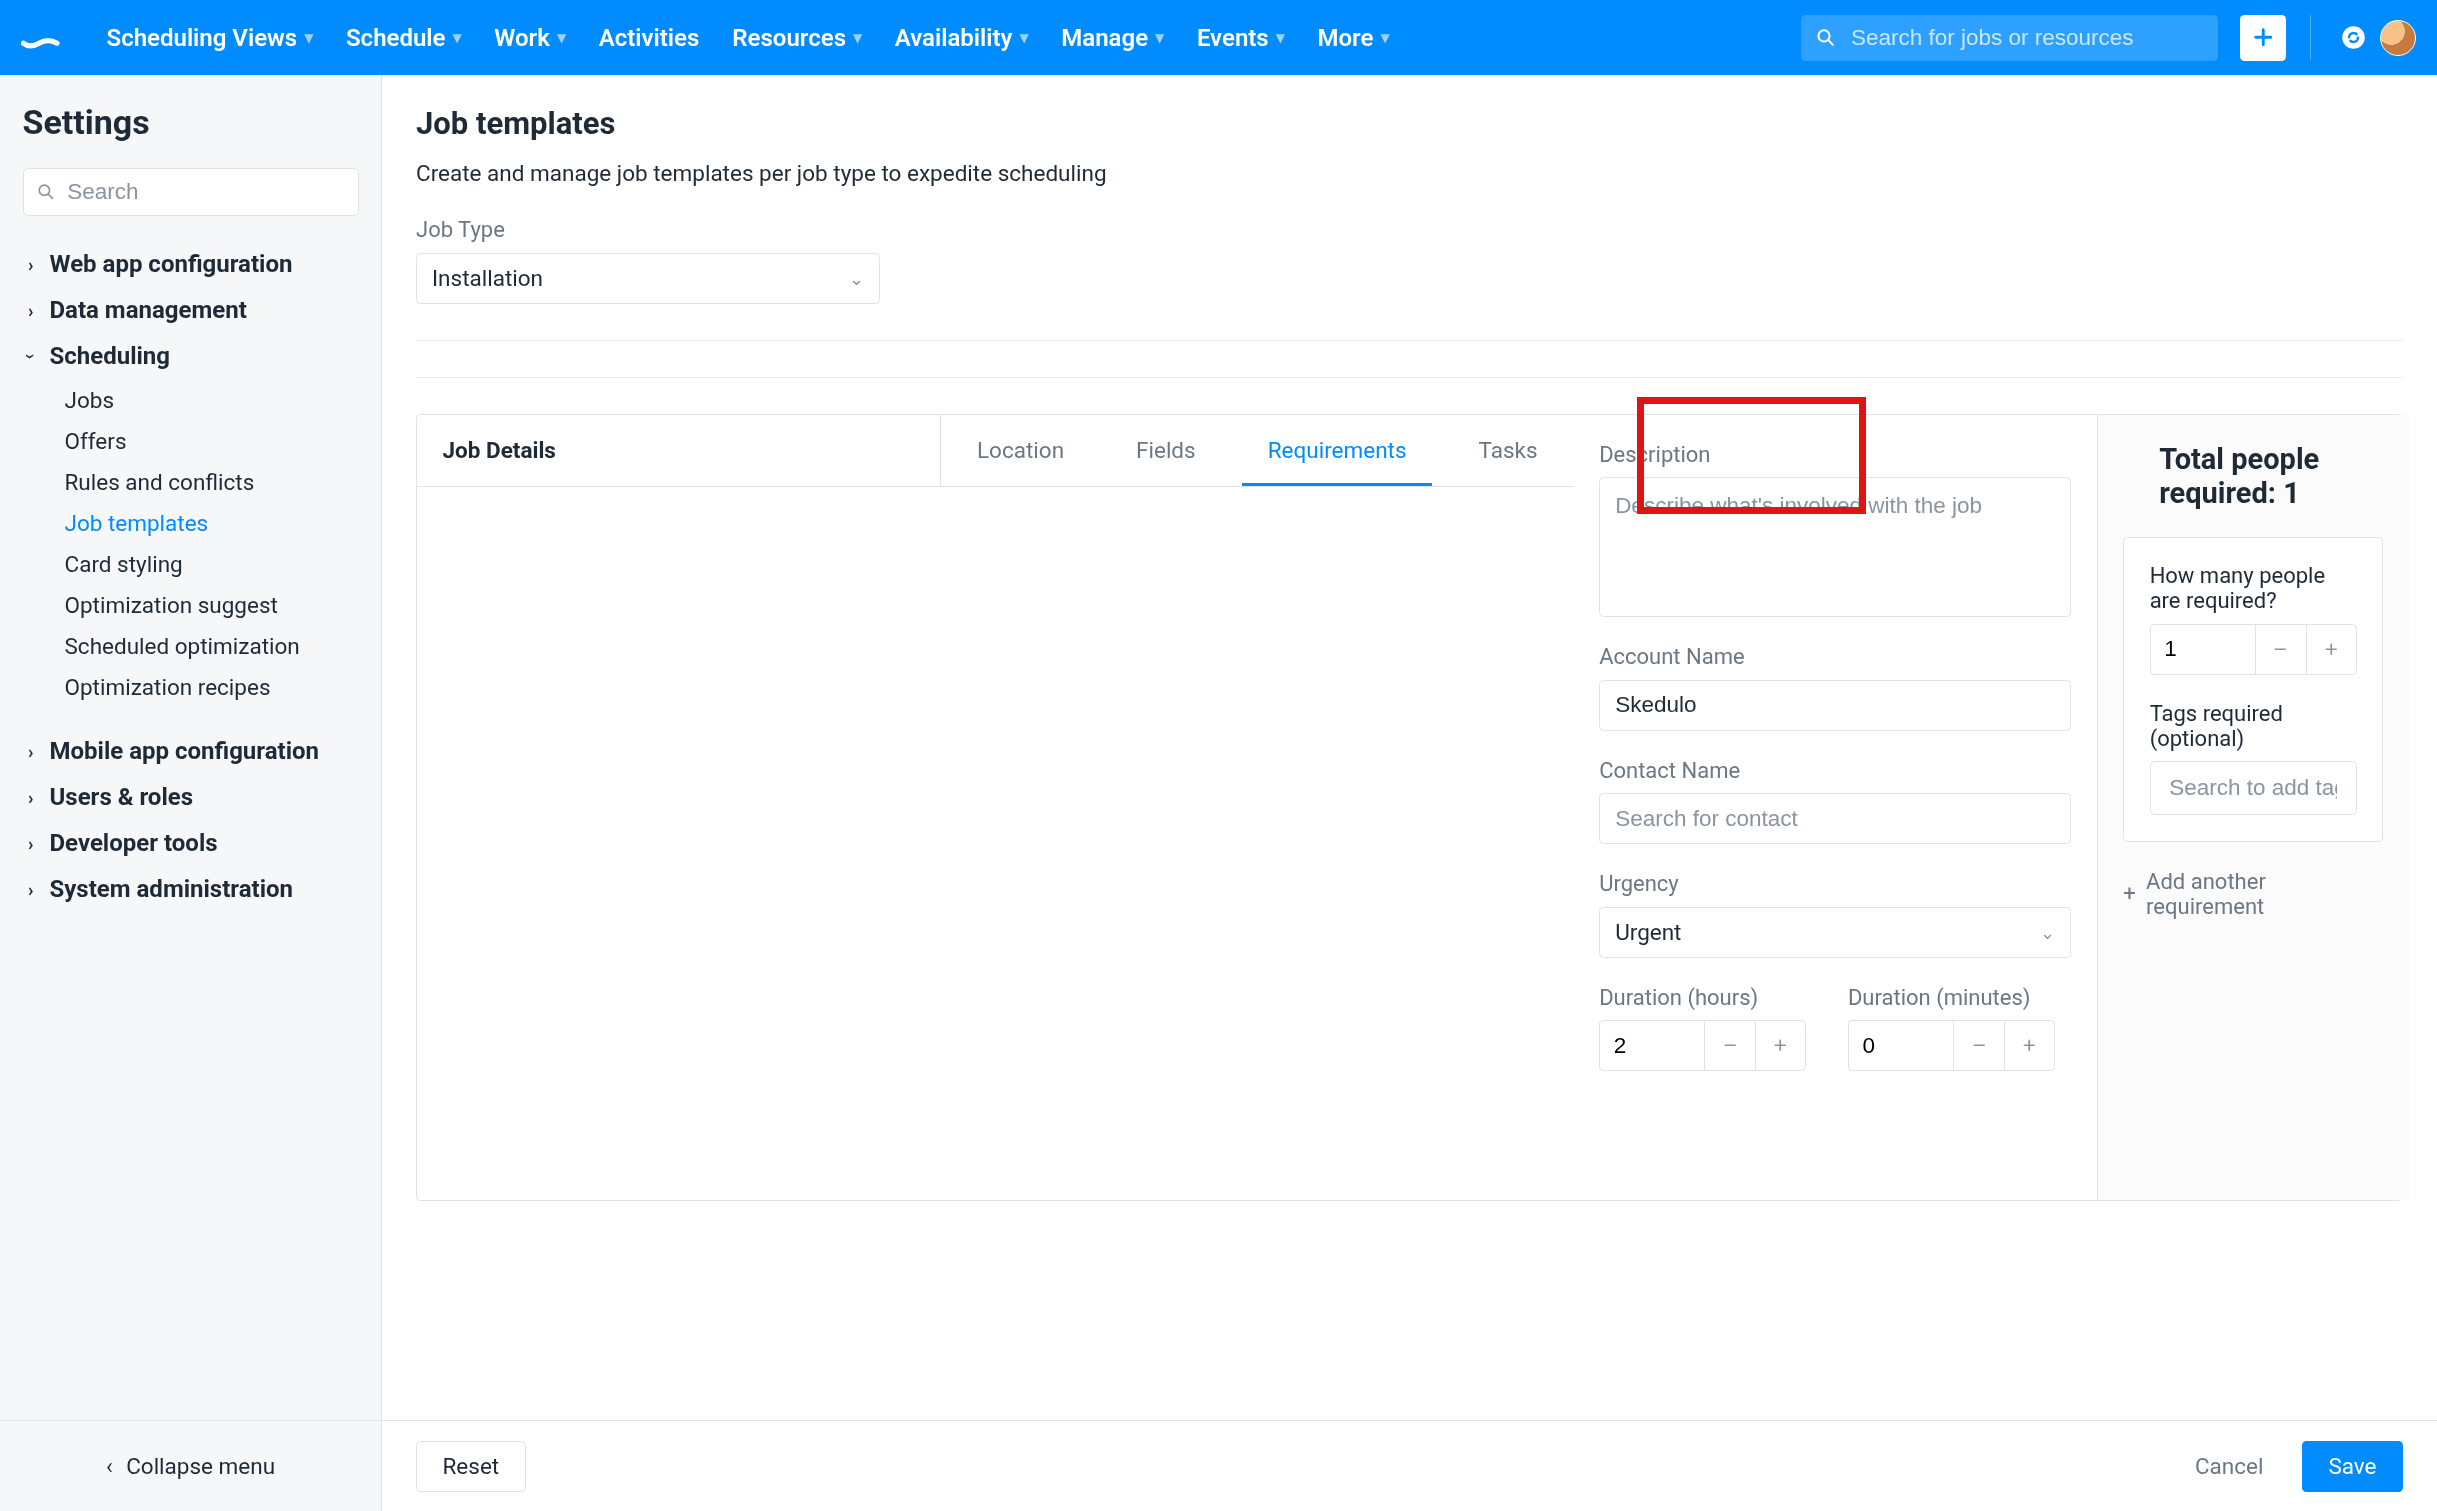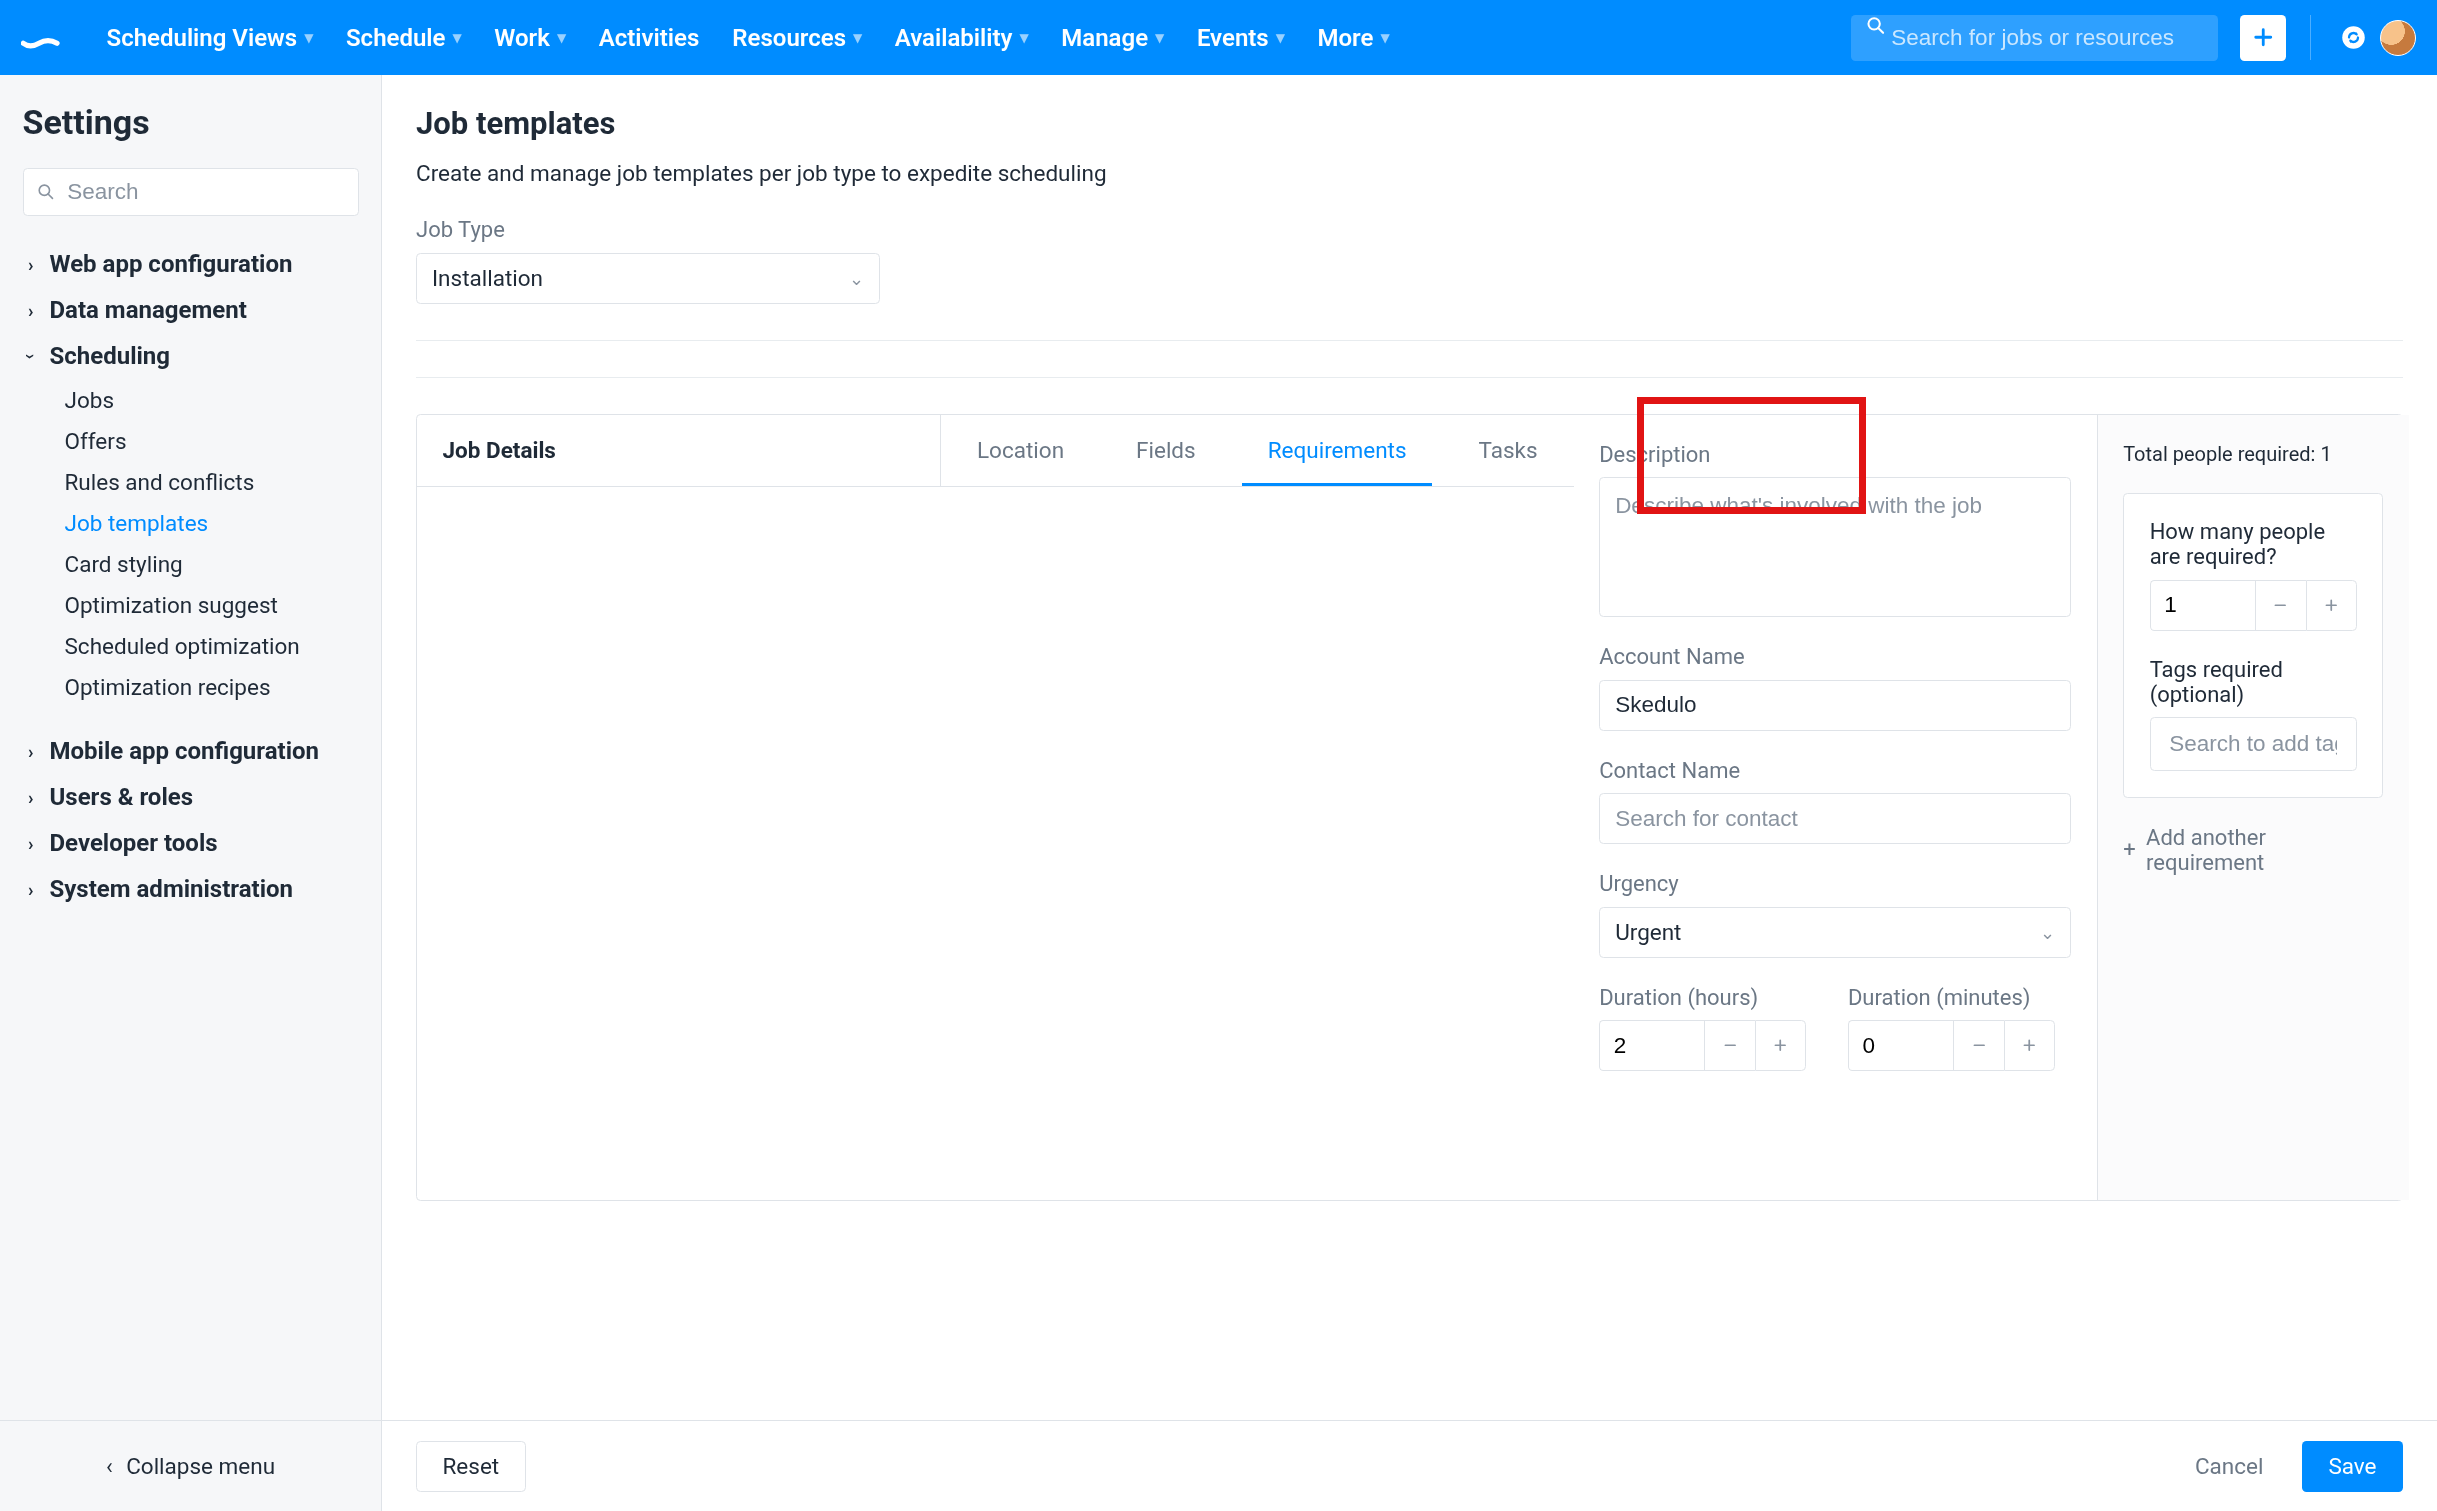--- a/index.html
+++ b/index.html
@@ -46,24 +46,24 @@
     font-size:24px;
     cursor:pointer;
     white-space:nowrap;
   }
   .nav-caret{opacity:.6;font-size:16.5px;}
   .nav-spacer{flex:1;}
   .searchbar{
     background:rgba(255,255,255,.18);
     border-radius:4.5px;
     height:46px;
-    display:flex;
+    display:flex;align-items:center;
     padding:0 15px;
-    gap:4px;
-    width:367px;
+    gap:14px;
+    width:417px;
   }
   .searchbar input{
     background:transparent;border:none;outline:none;
     color:#fff;font-size:22.5px;width:100%;
   }
   .searchbar input::placeholder{color:rgba(255,255,255,.75);}
   .add-btn{
     width:46px;height:46px;border-radius:4.5px;
     background:#fff;color:var(--blue);
     display:flex;align-items:center;justify-content:center;
@@ -199,21 +199,21 @@
     color:var(--text-light);cursor:pointer;background:#fff;
   }
   .stepper-btn:first-of-type{border-right:none;}
   .stepper-btn:last-of-type{border-radius:0 4.5px 4.5px 0;}
   .row-2col{display:flex;gap:25.5px;}
 
   .req-box{
     border:0.7px solid var(--border);border-radius:4.5px;background:#fff;
     padding:25.5px;display:flex;flex-direction:column;gap:26px;
   }
-  .req-title{font-weight:400;font-size:20px;}
+  .req-title{font-weight:700;font-size:29px;margin-left:36px;}
   .tag-search{
     border:0.7px solid var(--border);border-radius:4.5px;height:54px;
     padding:0 16.5px;display:flex;align-items:center;
   }
   .tag-search input{border:none;outline:none;font-size:22.5px;width:100%;}
   .tag-search input::placeholder{color:var(--text-light);}
   .add-link{color:var(--text-muted);font-size:22px;display:flex;align-items:center;gap:10.5px;cursor:pointer;}
 
   
   .footer-bar{

